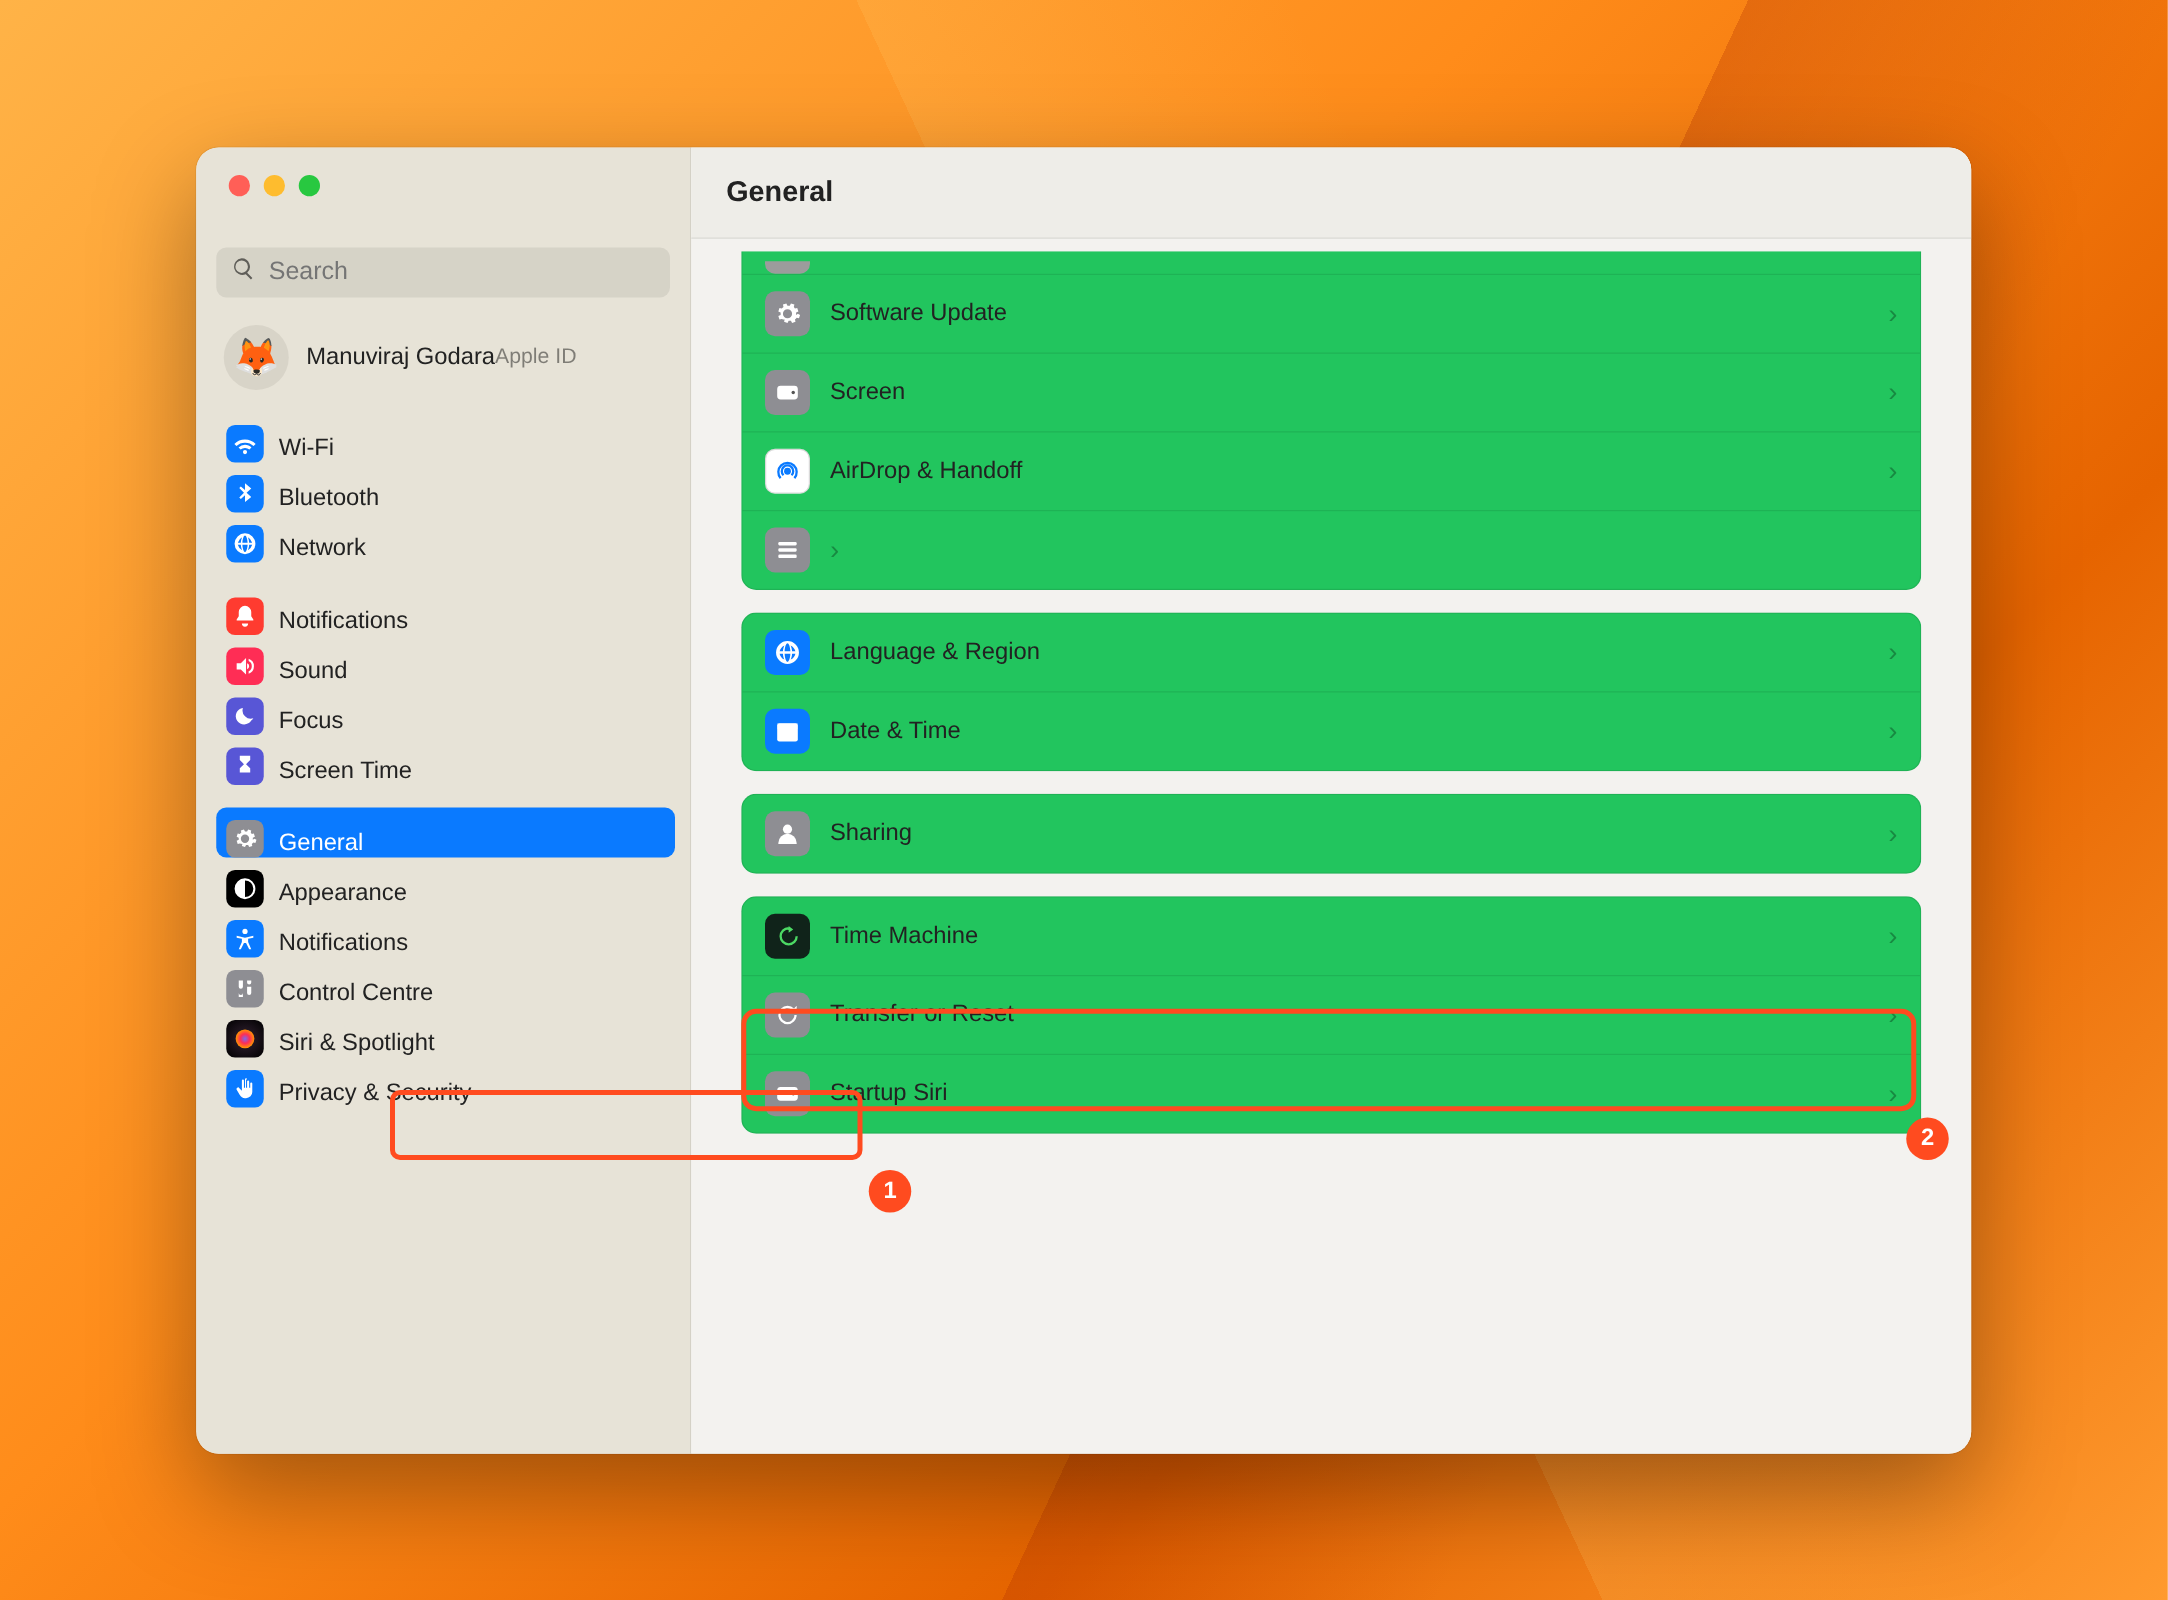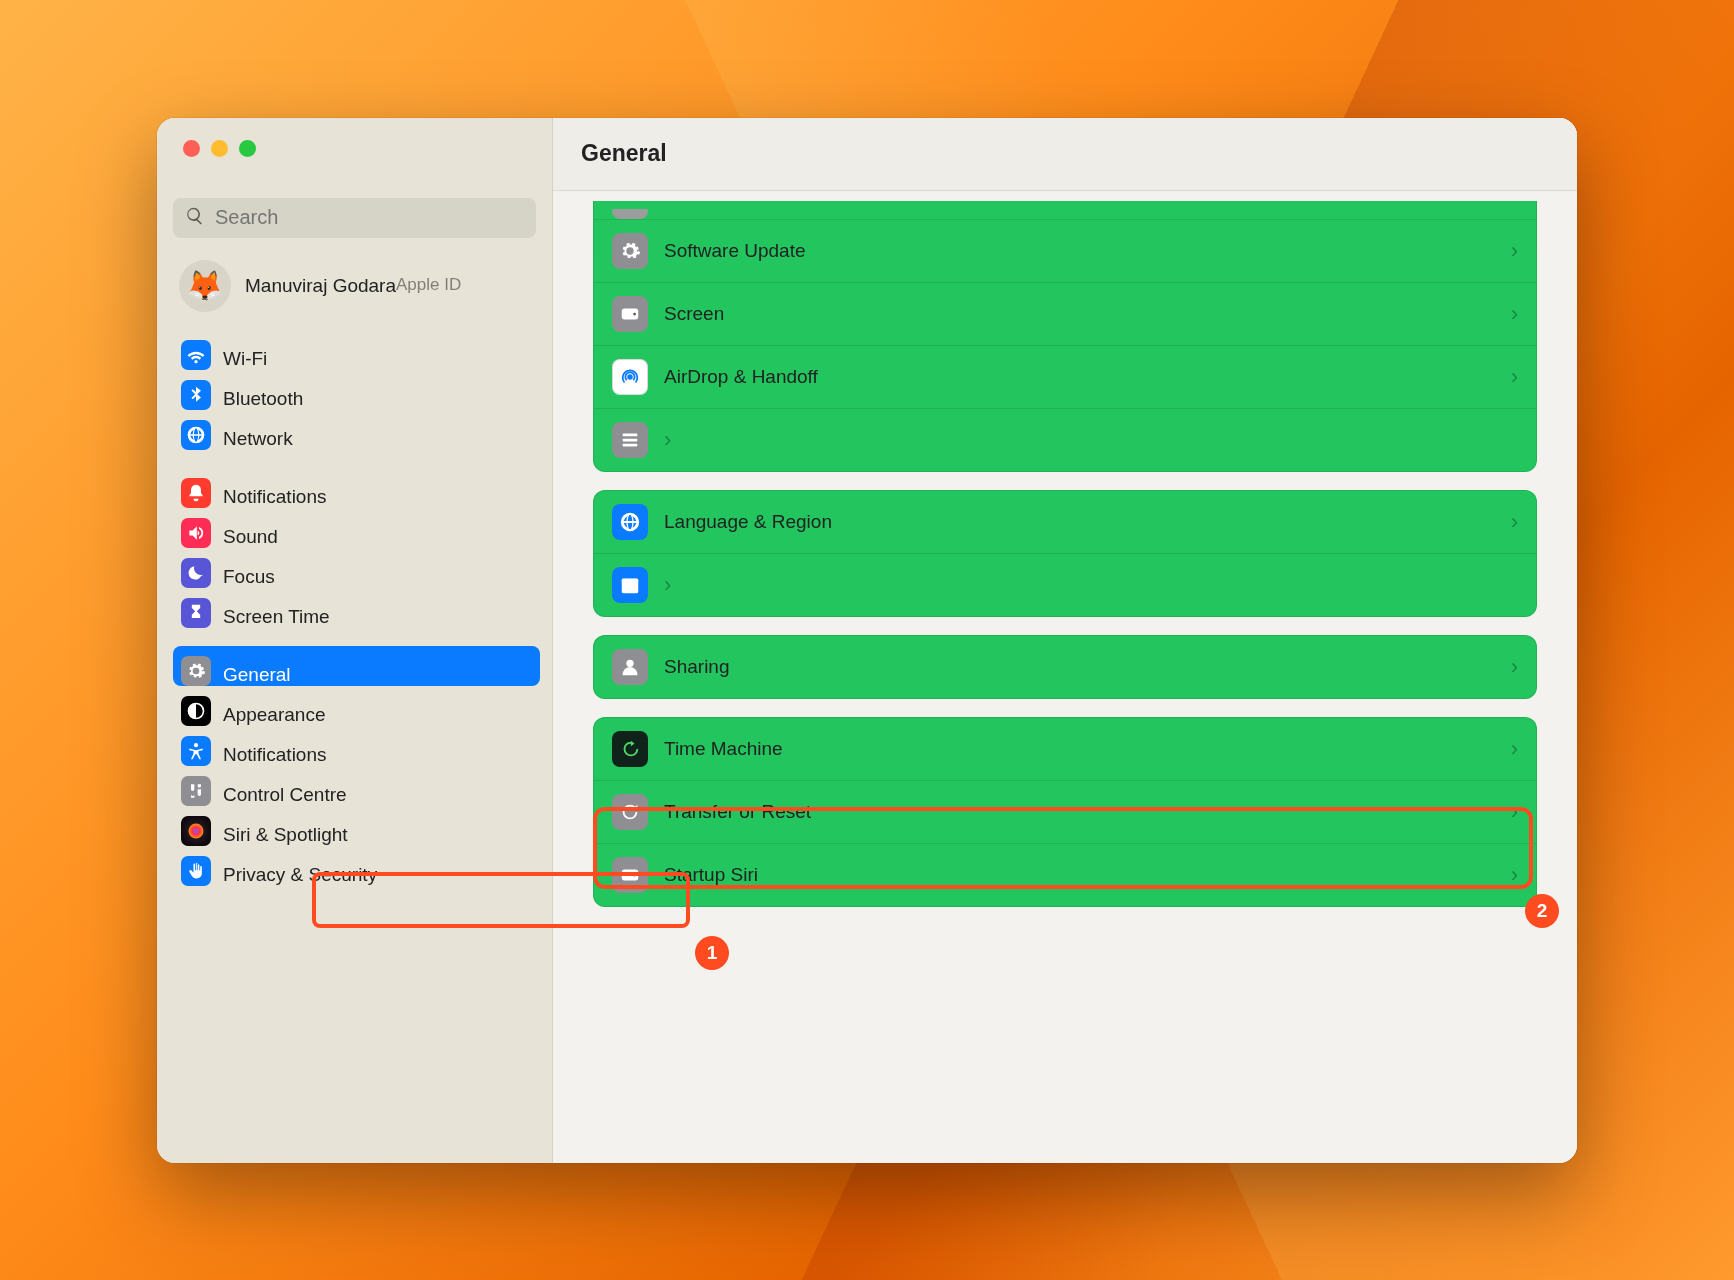--- a/index.html
+++ b/index.html
@@ -385,20 +385,21 @@
                   <radialGradient id="sg">
                     <stop offset="0%" stop-color="#7b68ee"></stop>
                     <stop offset="50%" stop-color="#ff2d55"></stop>
                     <stop offset="100%" stop-color="#ff9500"></stop>
                   </radialGradient>
                 </defs>
                 <rect x="3" y="5" width="18" height="16" rx="2"></rect>
                 <rect x="3" y="5" width="18" height="5" fill="#fff" opacity=".4"></rect>
               </svg>
             </span>
+            <span class="label">Date &amp; Time</span>
             <span class="chev">›</span>
           </div>
         </div>
         <div class="card">
           <div class="row">
             <span class="ricon" style="background: rgb(142, 142, 147);">
               <svg viewBox="0 0 24 24">
                 <defs>
                   <radialGradient id="sg">
                     <stop offset="0%" stop-color="#7b68ee"></stop>

